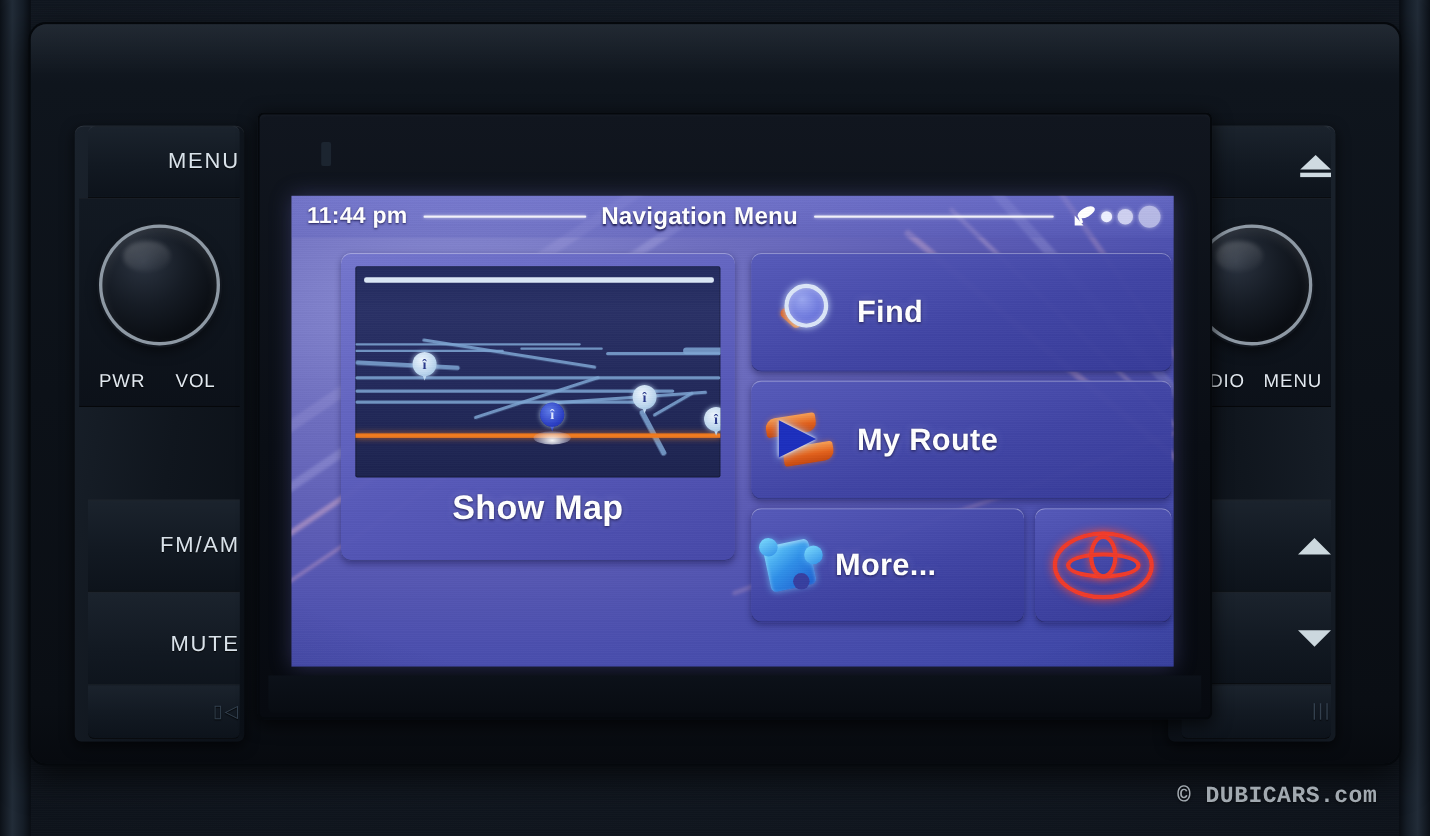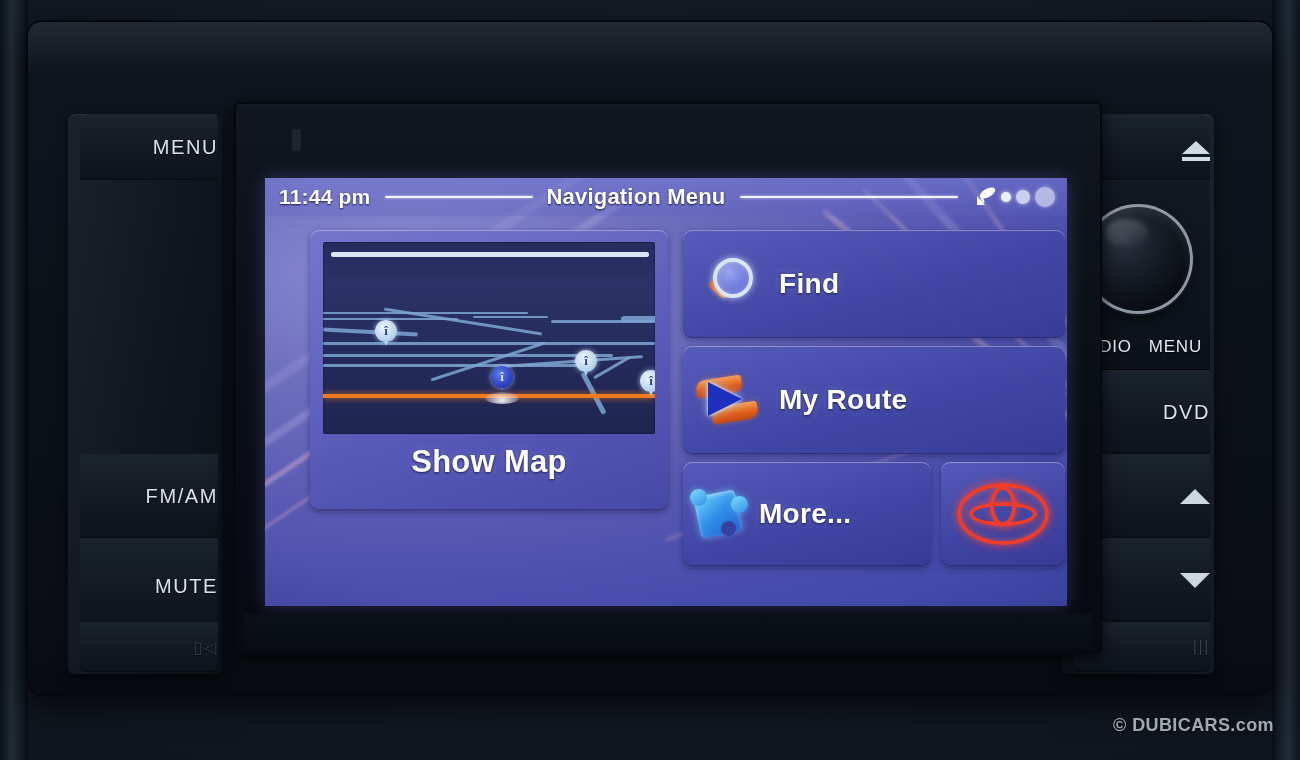--- a/index.html
+++ b/index.html
@@ -306,42 +306,48 @@
 
   
   #bezel-bottom {
     position:absolute; left:10px; right:10px; bottom:6px; height:34px;
     background:linear-gradient(180deg,#0c1119,#080c12);
     border-radius:0 0 5px 5px;
   }
 
   
   #watermark {
-    position:absolute; right:26px; bottom:24px;
-    color:rgba(205,214,222,.78); font-size:18px; font-weight:bold; letter-spacing:.4px;
+    position:absolute; right:48px; bottom:24px;
+    color:rgba(205,214,222,.78); font-size:21px; font-weight:bold; letter-spacing:.4px;
     text-shadow:0 1px 2px rgba(0,0,0,.6);
+    font-family:Liberation Mono, monospace;
   }
 </style>
 </head>
 <body>
 
 <div id="dash">
   <div id="dash-grain"></div>
   <div class="edge-strip left"></div>
   <div class="edge-strip right"></div>
 </div>
 
 <div id="faceplate">
   <div id="faceplate-hl"></div>
 
   <div id="left-col">
     <div class="hw-btn" style="top:0; height:66px; border-radius:7px 7px 0 0;">
       <span>MENU</span>
     </div>
 
+    <div class="knob-well" style="top:66px; height:190px;">
+      <div class="knob" style="top:26px;"></div>
+      <span class="knob-lbl" style="left:18px; bottom:12px;">PWR</span>
+      <span class="knob-lbl" style="right:22px; bottom:12px;">VOL</span>
+    </div>
 
     <div class="hw-btn" style="top:340px; height:84px;">
       <span>FM/AM</span>
     </div>
     <div class="hw-btn" style="top:424px; height:96px;">
       <span>MUTE</span>
     </div>
     <div class="hw-btn dim" style="top:508px; height:50px; border-radius:0 0 6px 6px;">
       <span>▯◁</span>
     </div>
@@ -351,23 +357,20 @@
     <div class="hw-btn" style="top:0; height:66px; border-radius:7px 7px 0 0;">
       <span class="eject"></span>
     </div>
 
     <div class="knob-well" style="top:66px; height:190px;">
       <div class="knob" style="top:26px;"></div>
       <span class="knob-lbl" style="left:8px; bottom:12px;">AUDIO</span>
       <span class="knob-lbl" style="right:8px; bottom:12px;">MENU</span>
     </div>
 
-    <div class="hw-btn" style="top:256px; height:84px;">
-      <span>DVD</span>
-    </div>
     <div class="hw-btn" style="top:340px; height:84px;">
       <span class="tri up"></span>
     </div>
     <div class="hw-btn" style="top:424px; height:84px;">
       <span class="tri down"></span>
     </div>
     <div class="hw-btn dim" style="top:508px; height:50px; border-radius:0 0 6px 6px;">
       <span>|||</span>
     </div>
   </div>

